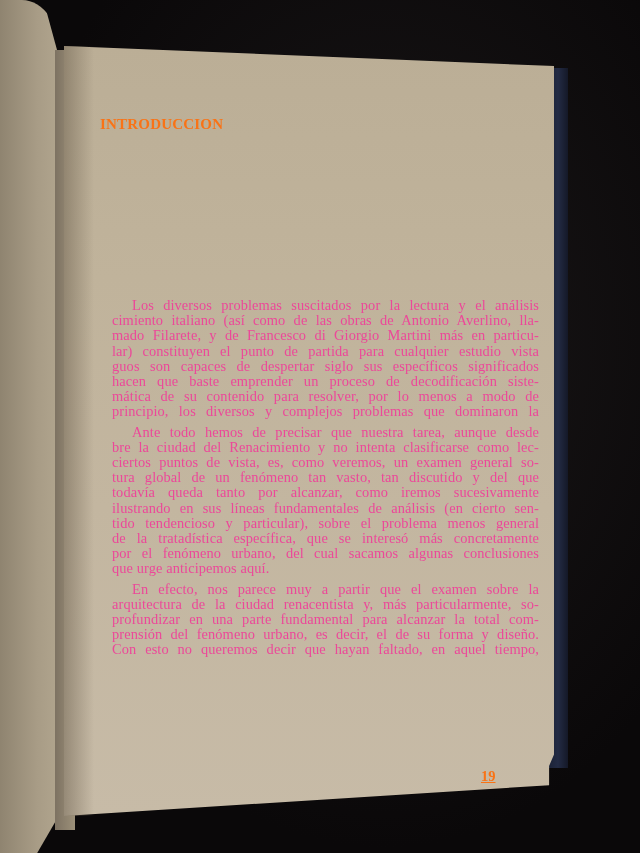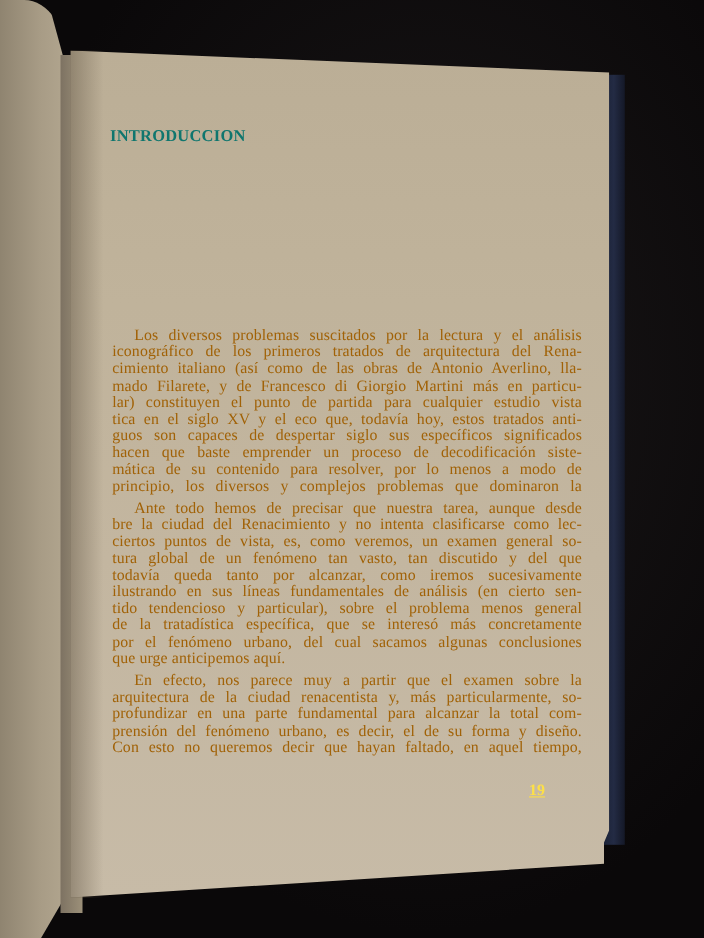--- a/index.html
+++ b/index.html
@@ -39,62 +39,60 @@
   .show-through {
     position: absolute; left: 100px; top: 140px; width: 440px; height: 150px;
     color: rgba(90,80,65,0.14);
     font-size: 13px; line-height: 16px; text-align: justify;
     filter: blur(1.2px);
     overflow: hidden;
   }
   .heading {
     position: absolute; left: 100px; top: 116px;
     font-weight: bold; font-size: 15px; letter-spacing: 0.2px;
-    color: #0f766e;
+    color: #f97316;
     margin: 0;
   }
   .body-text {
-    position: absolute; left: 102px; top: 298px; width: 427px;
-    color: #a16207;
+    position: absolute; left: 112px; top: 298px; width: 427px;
+    color: #ec4899;
     font-size: 14.4px; line-height: 15.2px;
     letter-spacing: 0.1px;
   }
   .para { margin: 0; text-align: justify; text-indent: 0; }
   .para + .para { margin-top: 5px; }
   .line { display: block; white-space: nowrap; text-align: justify; text-align-last: justify; }
   .line.last { text-align-last: left; }
   .line.indent { padding-left: 20px; }
   .page-number {
-    position: absolute; left: 481px; top: 711px;
-    font-weight: bold; font-size: 14.5px; color: #fde047; text-decoration: underline;
+    position: absolute; left: 481px; top: 768px;
+    font-weight: bold; font-size: 14.5px; color: #f97316; text-decoration: underline;
   }
 </style>
 </head>
 <body>
 
 <div class="backdrop"></div>
 <div class="left-page"></div>
 <div class="left-edge"></div>
 <div class="cover-right"></div>
 
 <div class="page"></div>
 <div class="page-gutter"></div>
 
 <div class="show-through"></div>
 
 <h1 class="heading">INTRODUCCION</h1>
 
 <div class="body-text">
   <p class="para">
     <span class="line indent">Los diversos problemas suscitados por la lectura y el análisis</span>
-    <span class="line">iconográfico de los primeros tratados de arquitectura del Rena-</span>
     <span class="line">cimiento italiano (así como de las obras de Antonio Averlino, lla-</span>
     <span class="line">mado Filarete, y de Francesco di Giorgio Martini más en particu-</span>
     <span class="line">lar) constituyen el punto de partida para cualquier estudio vista</span>
-    <span class="line">tica en el siglo XV y el eco que, todavía hoy, estos tratados anti-</span>
     <span class="line">guos son capaces de despertar siglo sus específicos significados</span>
     <span class="line">hacen que baste emprender un proceso de decodificación siste-</span>
     <span class="line">mática de su contenido para resolver, por lo menos a modo de</span>
     <span class="line">principio, los diversos y complejos problemas que dominaron la</span>
   </p>
   <p class="para">
     <span class="line indent">Ante todo hemos de precisar que nuestra tarea, aunque desde</span>
     <span class="line">bre la ciudad del Renacimiento y no intenta clasificarse como lec-</span>
     <span class="line">ciertos puntos de vista, es, como veremos, un examen general so-</span>
     <span class="line">tura global de un fenómeno tan vasto, tan discutido y del que</span>

